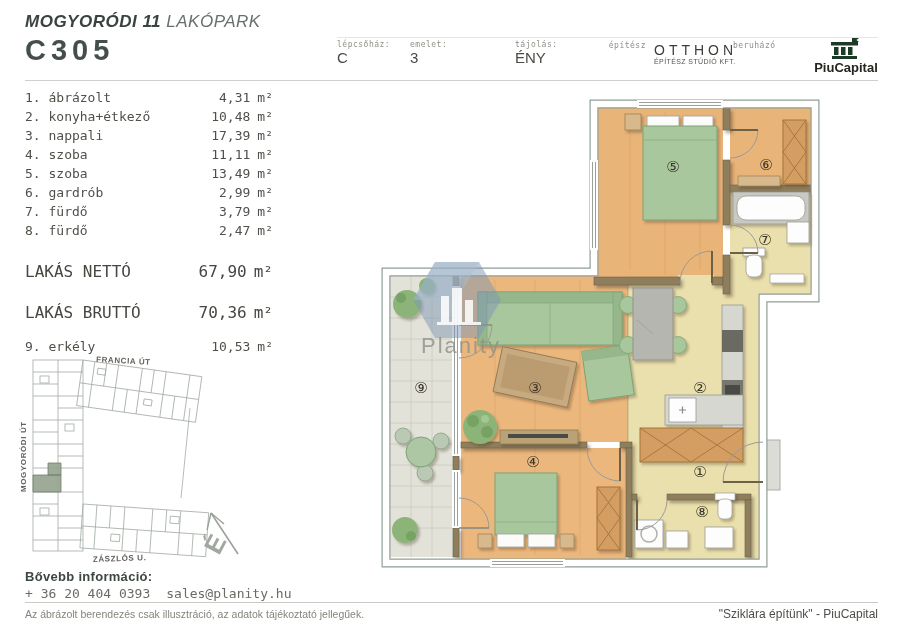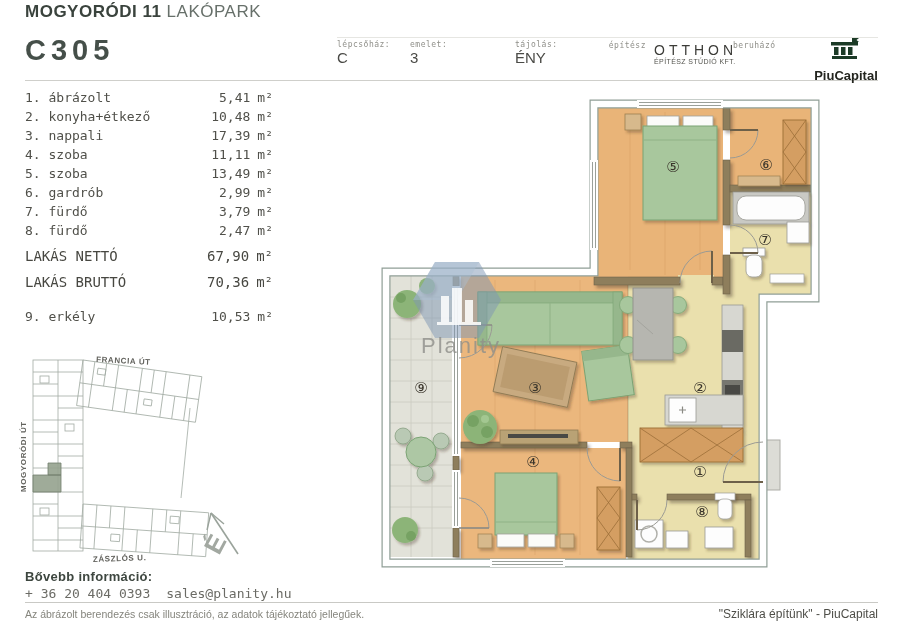--- a/index.html
+++ b/index.html
@@ -1,42 +1,42 @@
 <!DOCTYPE html>
 <html><head>
 <meta charset="utf-8">
 <style>
   html,body{margin:0;padding:0;background:#ffffff;}
   body{width:900px;height:636px;position:relative;overflow:hidden;
        font-family:"Liberation Sans","DejaVu Sans",sans-serif;color:#4a4a46;}
   .abs{position:absolute;}
 
   
-  .project-title{left:25px;top:2px;font-size:17px;letter-spacing:.5px;color:#3a433d;}
+  .project-title{left:25px;top:12px;font-size:17px;letter-spacing:.5px;color:#3a433d;font-style:italic;}
   .project-title b{font-weight:700;}
   .project-title span.light{font-weight:400;color:#67706a;}
   .unit-code{left:25px;top:34px;font-size:29px;font-weight:700;letter-spacing:5px;color:#454f49;}
   .rule-top{left:25px;top:80px;width:853px;height:1px;background:#cfcfcb;}
   .meta-topline{left:337px;top:37px;width:541px;height:1px;background:#e6e6e2;}
   .meta-label{font-family:"DejaVu Sans Mono",monospace;font-size:8px;color:#8f8f89;letter-spacing:.5px;}
   .meta-value{font-size:15px;color:#4a4a46;}
   .meta-cell{text-align:left;}
   .arch-name{font-size:14px;letter-spacing:4px;color:#3c3c38;}
   .arch-sub{font-size:7px;letter-spacing:.4px;color:#55554f;}
   .dev-word{font-size:13px;font-weight:700;color:#23251f;text-align:center;}
 
   
   .room-list{left:25px;top:88px;width:248px;font-family:"DejaVu Sans Mono",monospace;
              font-size:13px;color:#50504a;}
   .room-row{display:flex;height:19px;line-height:19px;}
   .room-row .nm{white-space:pre;}
   .room-row .gap{flex:1;}
   .room-row .ar{text-align:right;min-width:46px;}
   .room-row .un{margin-left:7px;}
-  .total-row{font-size:14px;margin-top:7px;color:#474741;}
+  .total-row{font-size:16px;margin-top:22px;color:#474741;}
 
   
   .foot-title{left:25px;top:569px;font-size:13px;font-weight:700;color:#3d463f;letter-spacing:.3px;}
   .foot-contacts{left:25px;top:586px;font-family:"DejaVu Sans Mono",monospace;font-size:13px;color:#6b6b65;display:flex;gap:16px;}
   .rule-bottom{left:25px;top:602px;width:853px;height:1px;background:#c9c9c5;}
   .disclaimer{left:25px;top:608px;font-size:10.5px;color:#85857d;}
   .slogan{right:22px;top:607px;font-size:12px;color:#4e4e48;}
 
   svg text{font-family:"Liberation Sans","DejaVu Sans",sans-serif;}
   .street-label{font-size:8px;font-weight:700;fill:#63635e;letter-spacing:.6px;}
@@ -78,27 +78,27 @@
     <g fill="#1c3b27">
       <rect x="5" y="4" width="27" height="3.5"></rect>
       <path d="M26 0 h7 l-2.5 2 2.5 2 h-7 z"></path>
       <rect x="8" y="9" width="4.5" height="8"></rect>
       <rect x="15" y="9" width="4.5" height="8"></rect>
       <rect x="22" y="9" width="4.5" height="8"></rect>
       <rect x="6" y="18" width="25" height="3"></rect>
     </g>
   </svg>
 </div>
-<div class="abs dev-word" style="left:804px;top:68px;width:84px;">PiuCapital</div>
+<div class="abs dev-word" style="left:804px;top:60px;width:84px;">PiuCapital</div>
 
 <div class="abs room-list">
   <div class="room-row">
       <span class="nm"><span>1.</span> <span>ábrázolt</span></span>
       <span class="gap"></span>
-      <span class="ar">5,41</span>
+      <span class="ar">4,31</span>
       <span class="un">m²</span>
     </div>
   <div class="room-row">
       <span class="nm"><span>2.</span> <span>konyha+étkező</span></span>
       <span class="gap"></span>
       <span class="ar">10,48</span>
       <span class="un">m²</span>
     </div>
   <div class="room-row">
       <span class="nm"><span>3.</span> <span>nappali</span></span>

